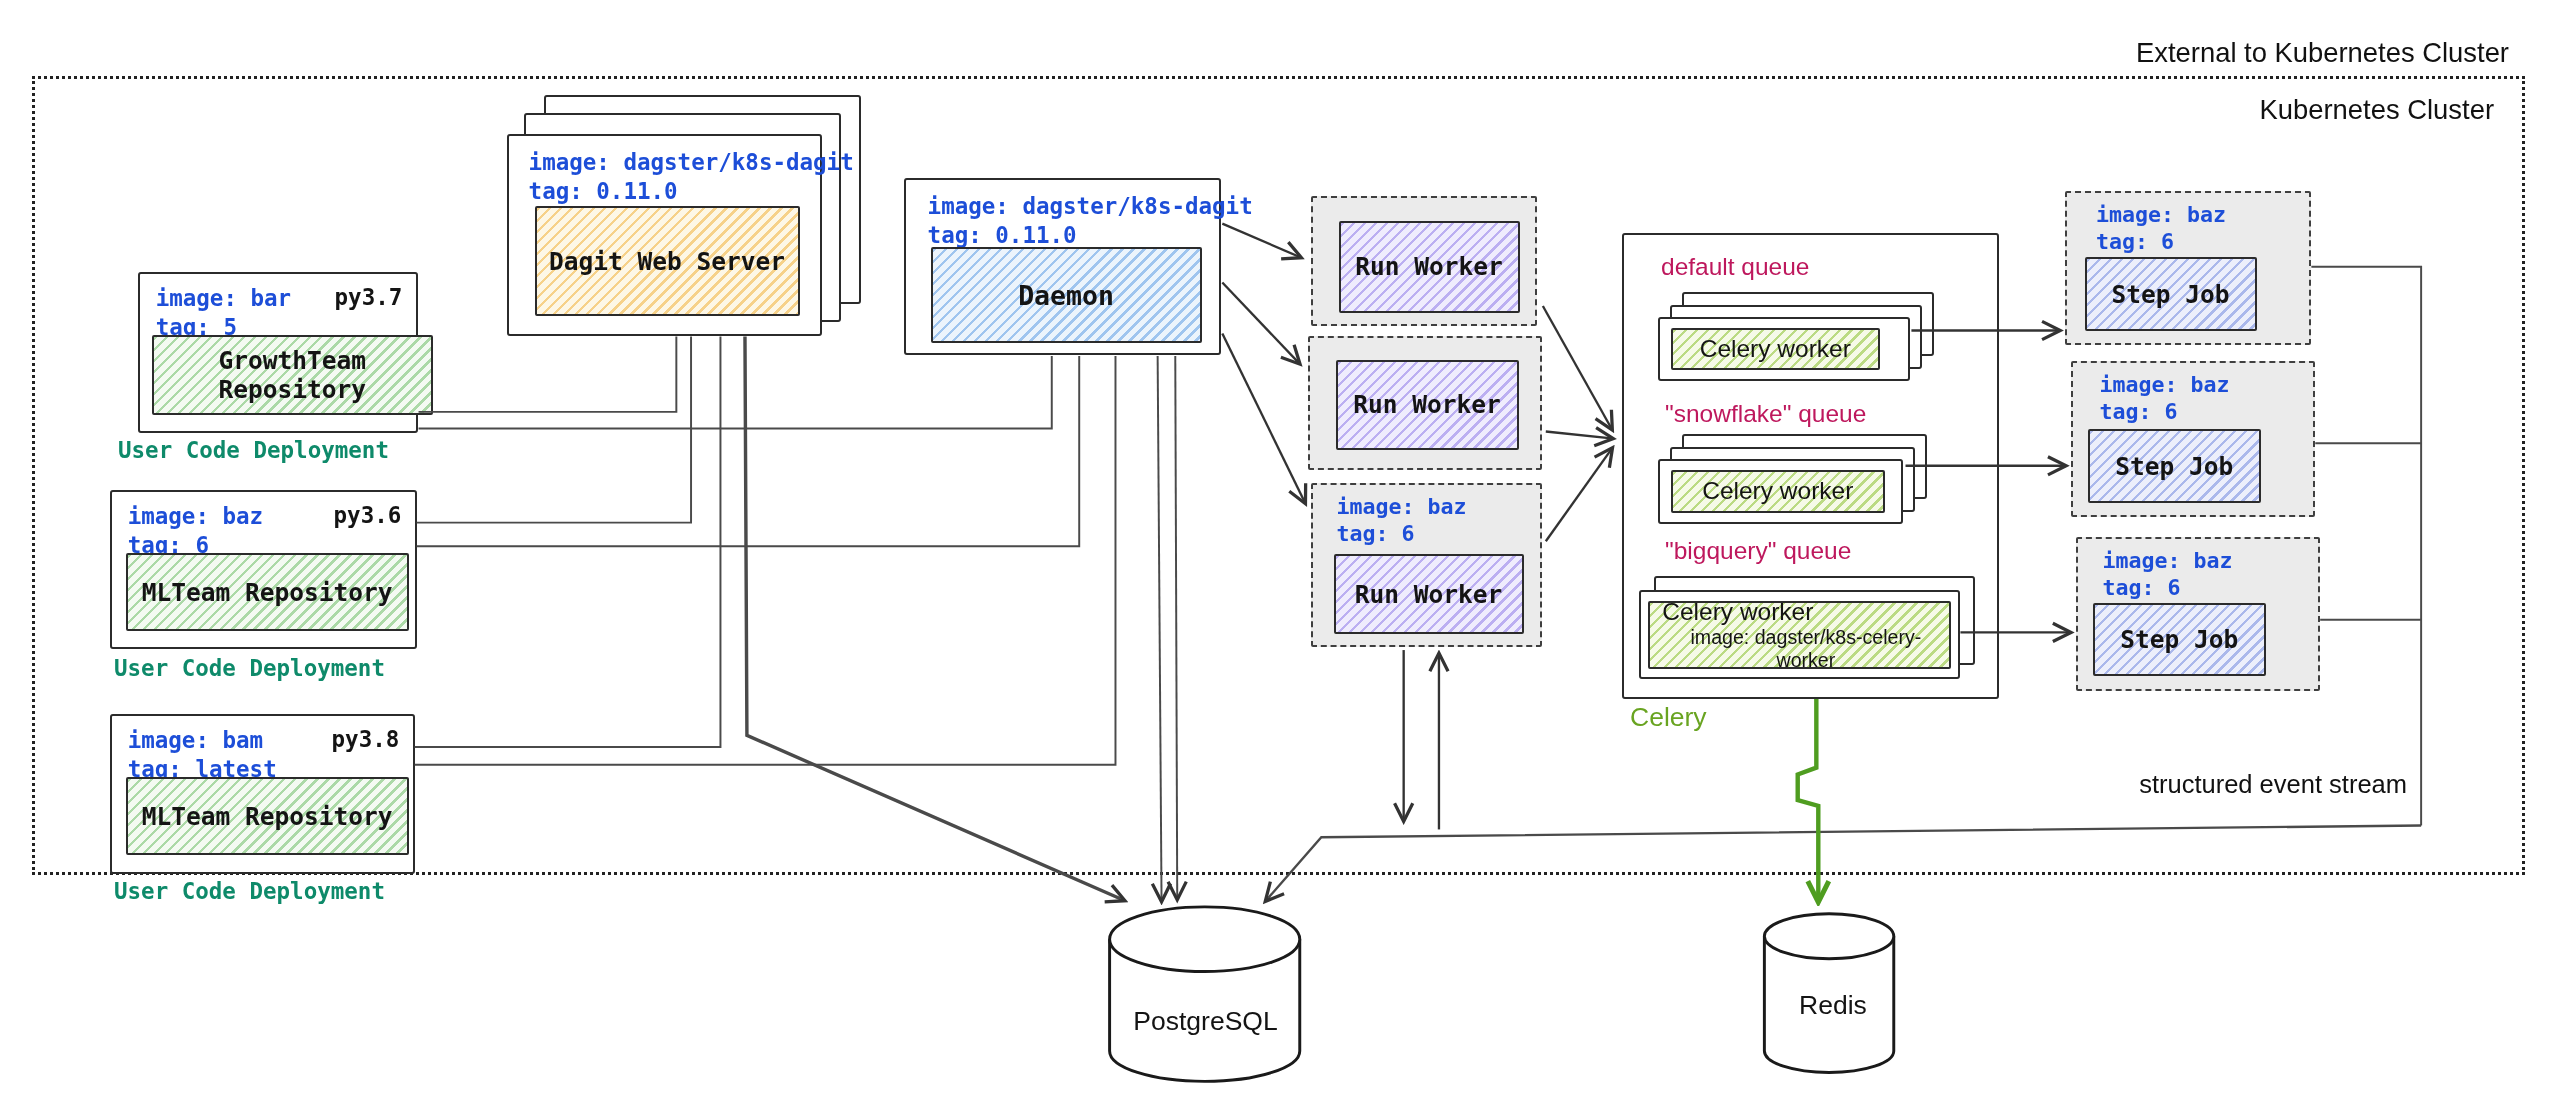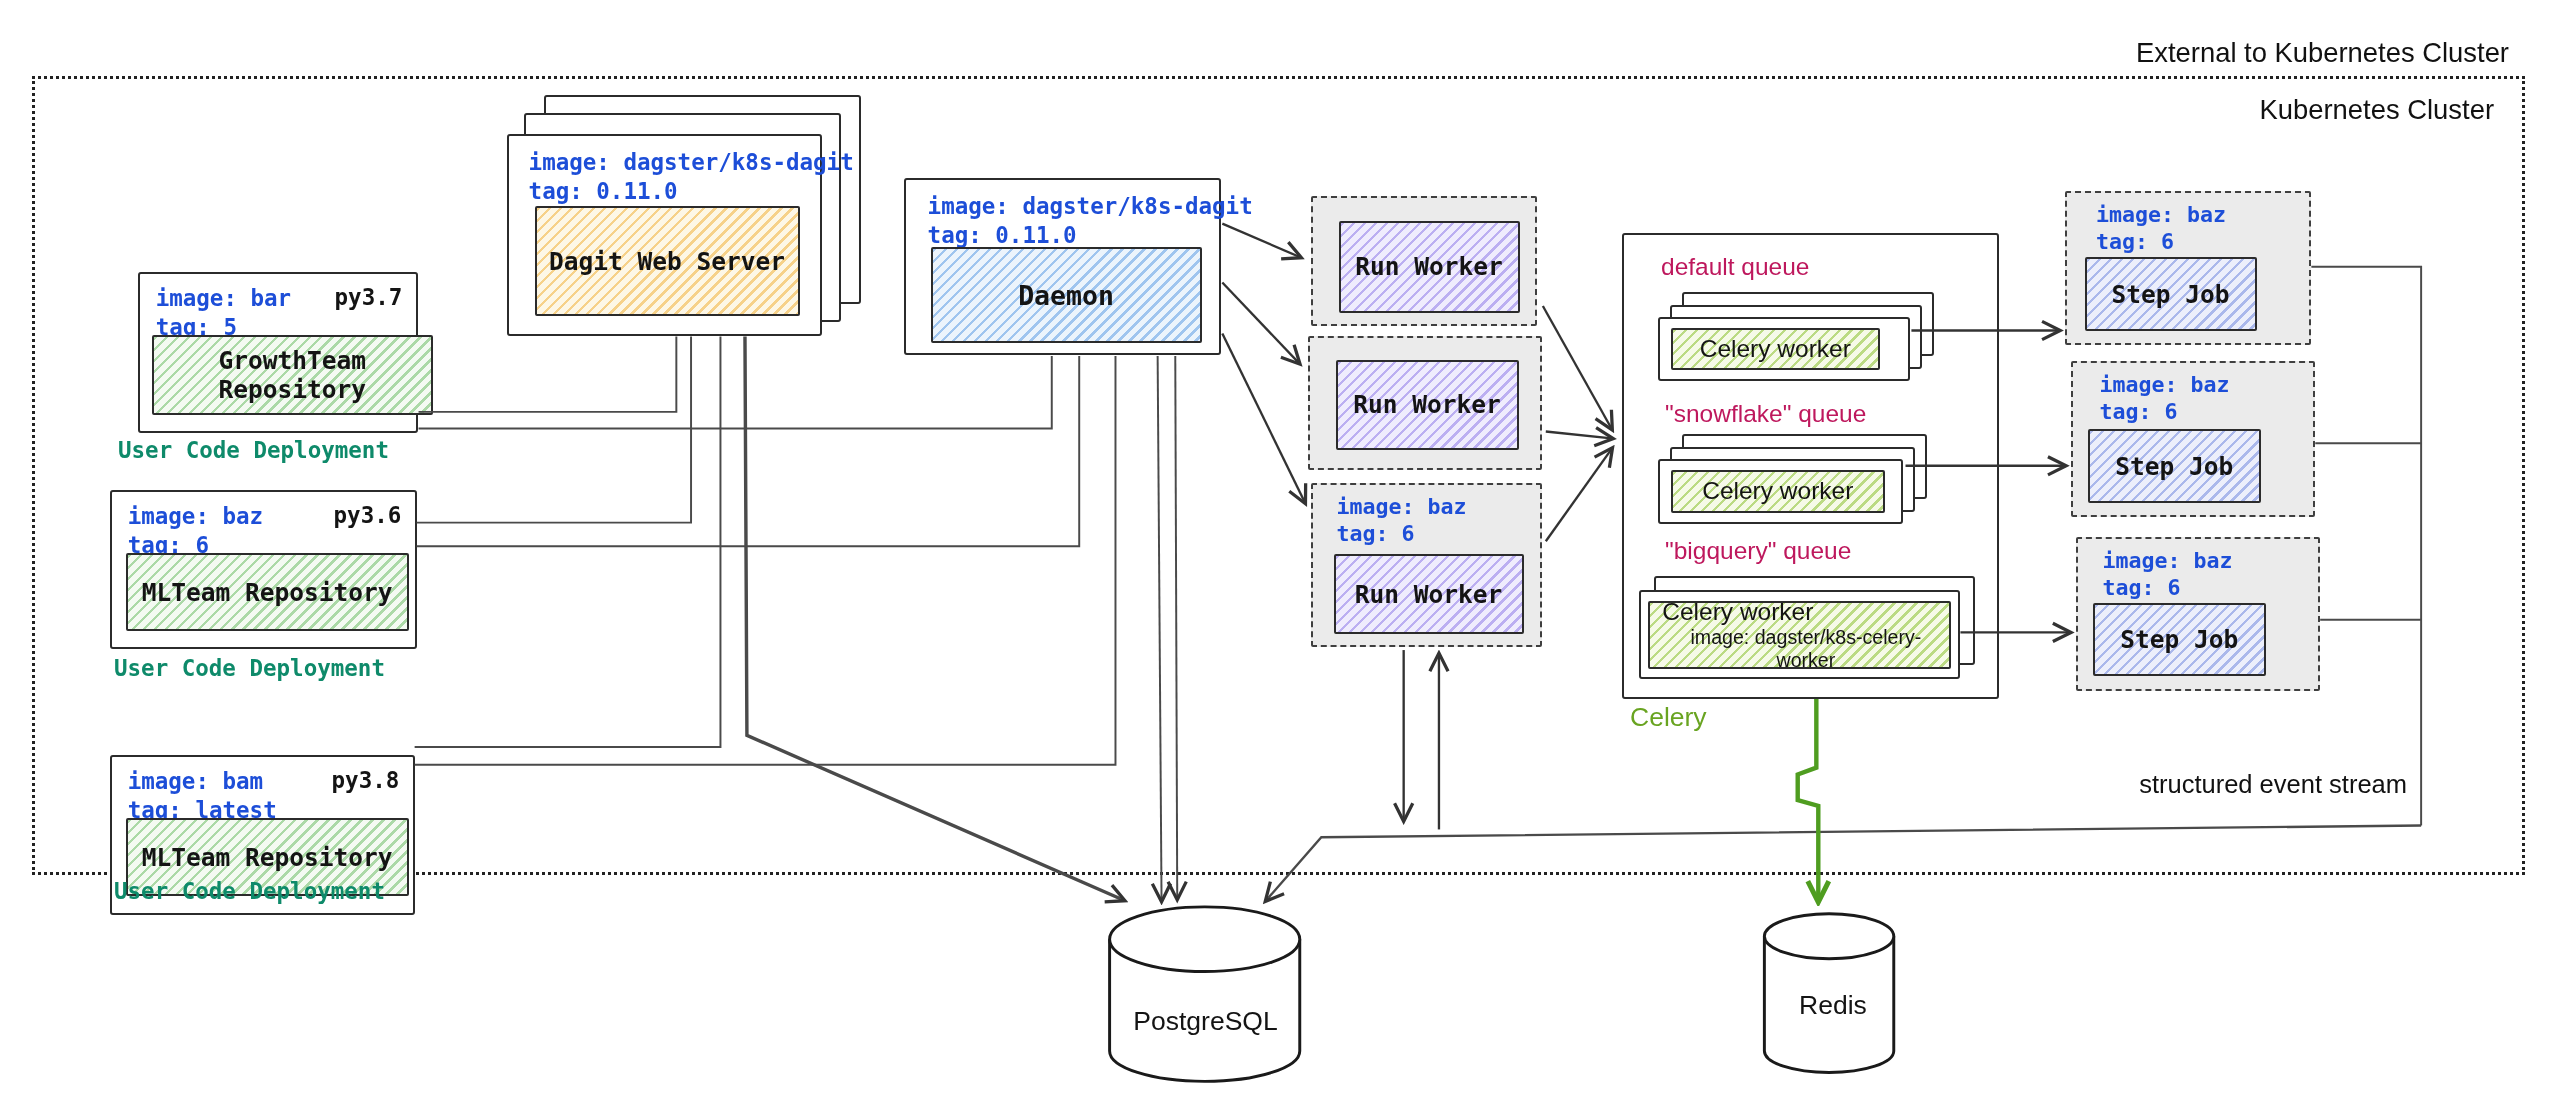--- a/index.html
+++ b/index.html
@@ -50,21 +50,21 @@
   <div class="box" style="left:110px;top:490px;width:307px;height:159px;">
     <div class="meta" style="position:absolute;left:15.7px;top:9.8px;">image: baz</div>
     <div class="meta" style="position:absolute;left:15.7px;top:39px;">tag: 6</div>
     <div class="pyv" style="right:13.7px;top:9.8px;">py3.6</div>
     <div class="inner h-green" style="left:13.7px;top:61px;width:283px;height:78px;">
       <span class="bname">MLTeam Repository</span>
     </div>
   </div>
   <div class="caption" style="left:114px;top:655px;">User Code Deployment</div>
 
-  <div class="box" style="left:110px;top:755px;width:305px;height:160px;text-decoration:underline;">
+  <div class="box" style="left:110px;top:714px;width:305px;height:160px;text-decoration:underline;">
     <div class="meta" style="position:absolute;left:15.7px;top:9.8px;">image: bam</div>
     <div class="meta" style="position:absolute;left:15.7px;top:39px;">tag: latest</div>
     <div class="pyv" style="right:13.7px;top:9.8px;">py3.8</div>
     <div class="inner h-green" style="left:13.7px;top:61px;width:283px;height:78px;">
       <span class="bname">MLTeam Repository</span>
     </div>
   </div>
   <div class="caption" style="left:114px;top:878px;">User Code Deployment</div>
 
   <div class="box" style="left:544px;top:95px;width:317px;height:209px;"></div>

